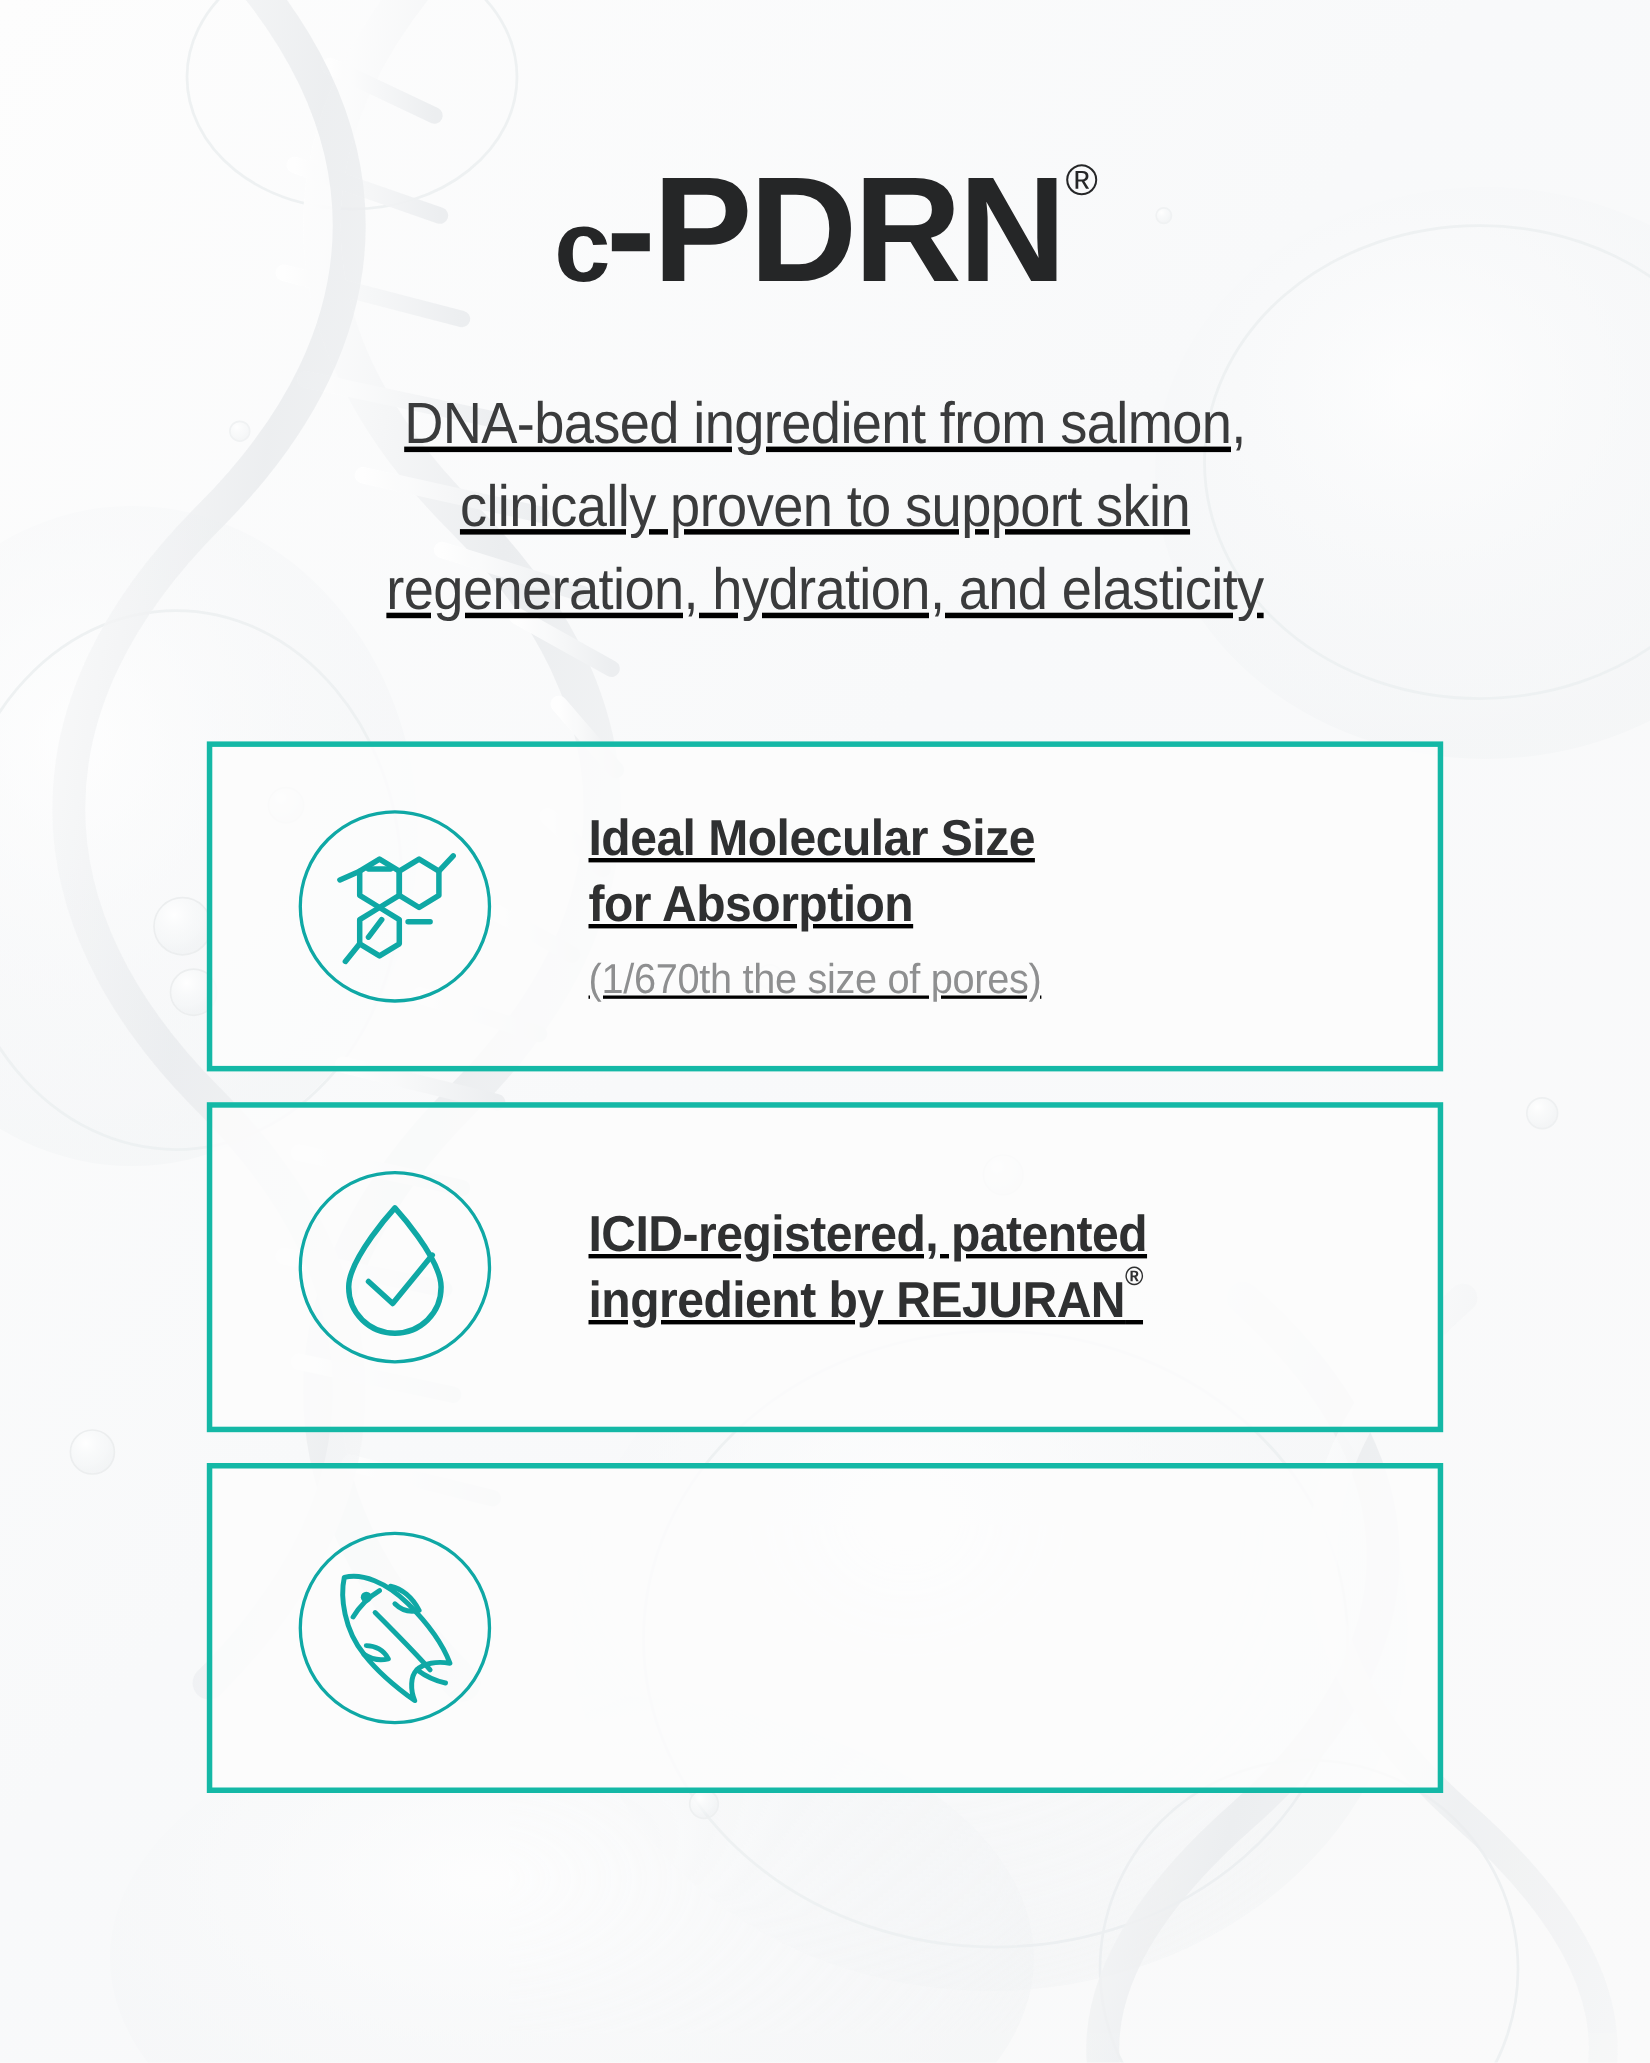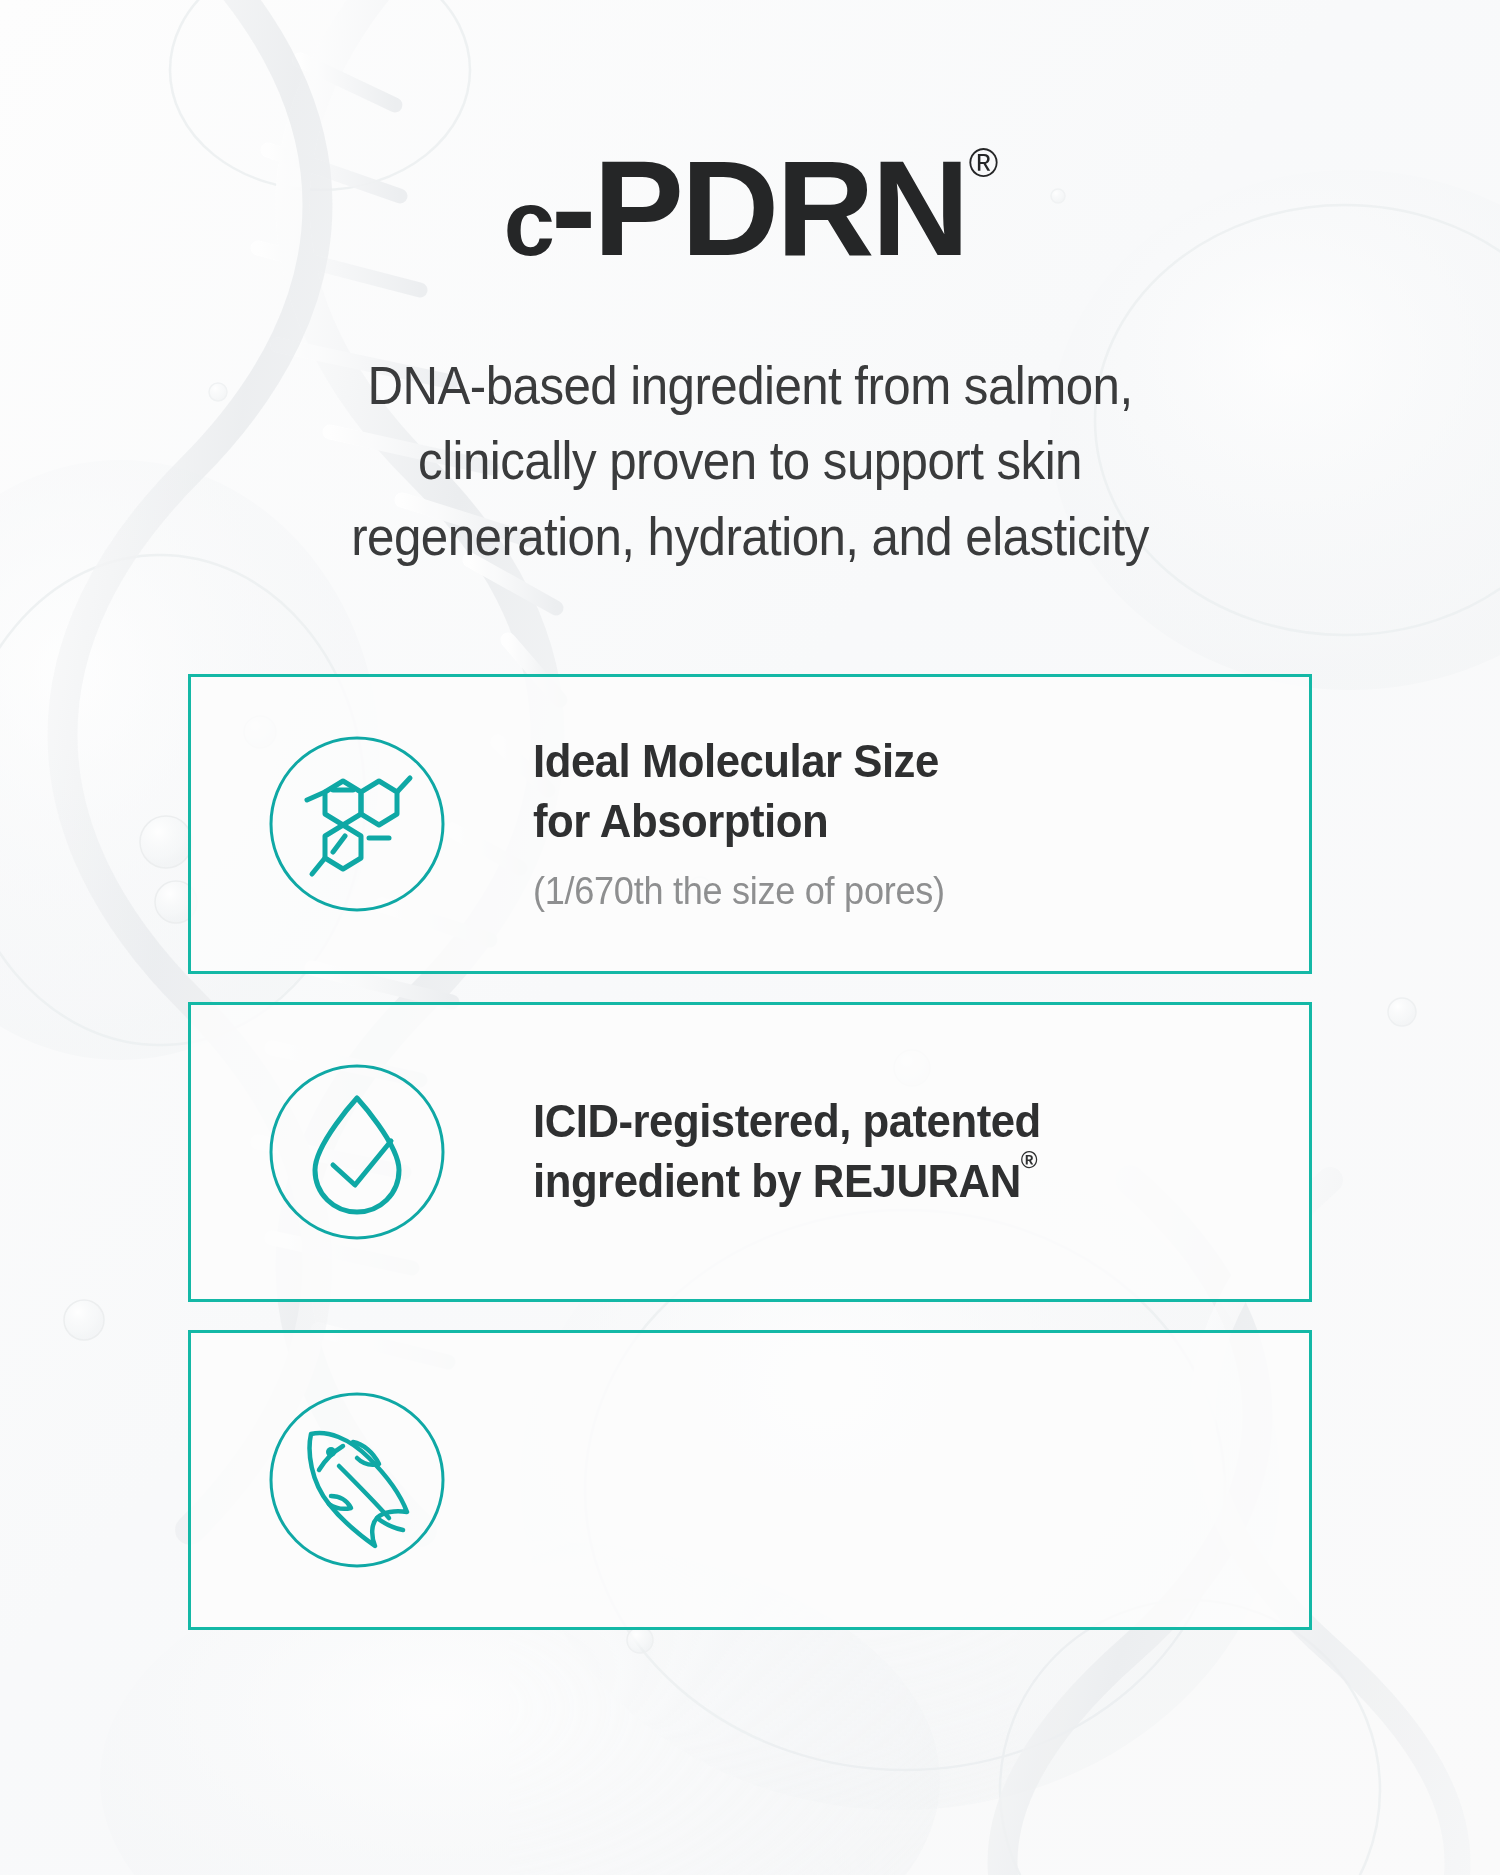--- a/index.html
+++ b/index.html
@@ -26,20 +26,21 @@
     pointer-events: none;
   }
 
   
   #page {
     position: relative;
     z-index: 2;
     width: 1500px;
     height: 1875px;
     padding: 0;
+    text-decoration: underline;
   }
 
   #title-block {
     text-align: center;
     padding-top: 140px;
   }
 
   #brand-title {
     font-family: "Liberation Sans", sans-serif;
     font-size: 136px;
@@ -82,21 +83,21 @@
   #cards {
     margin: 100px auto 0 auto;
     width: 1124px;
     display: flex;
     flex-direction: column;
     gap: 28px;
   }
 
   .card {
     background: rgba(253,253,253,0.80);
-    border: 3px solid #14b8a6;
+    border: 5px solid #14b8a6;
     height: 300px;
     display: flex;
     align-items: center;
     padding-left: 76px;
   }
 
   .card-icon {
     width: 180px;
     height: 180px;
     flex: 0 0 180px;

